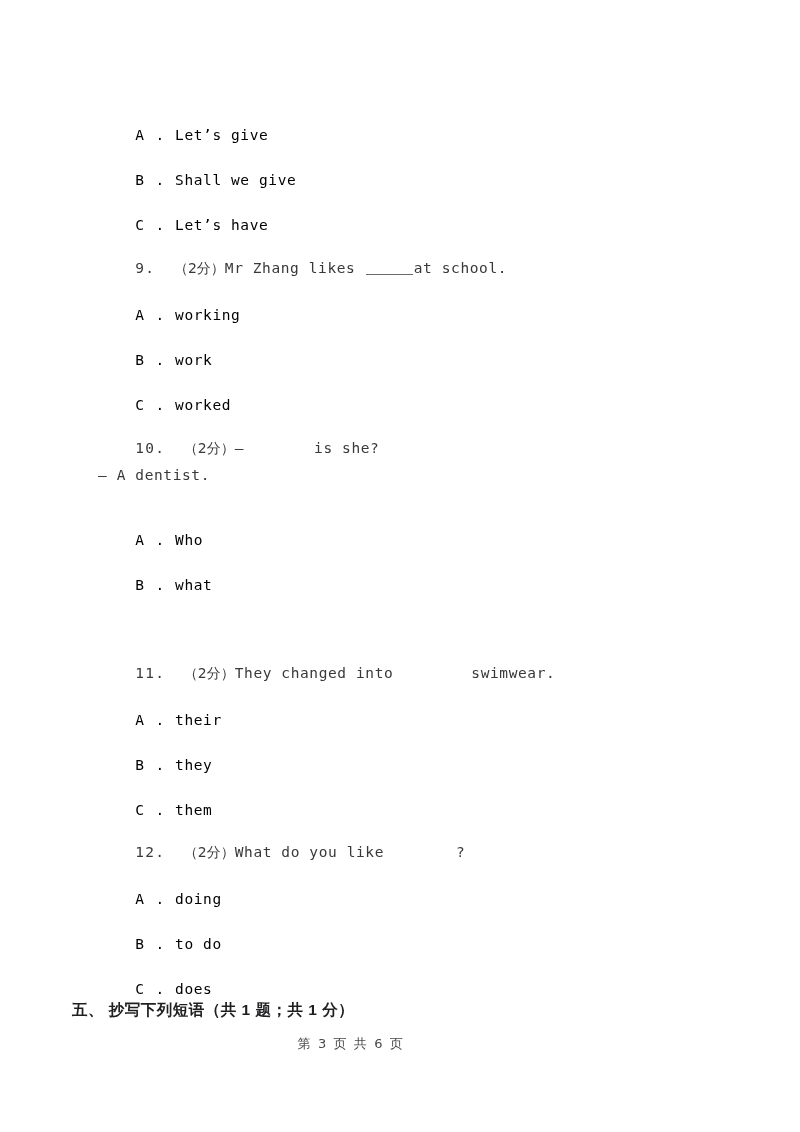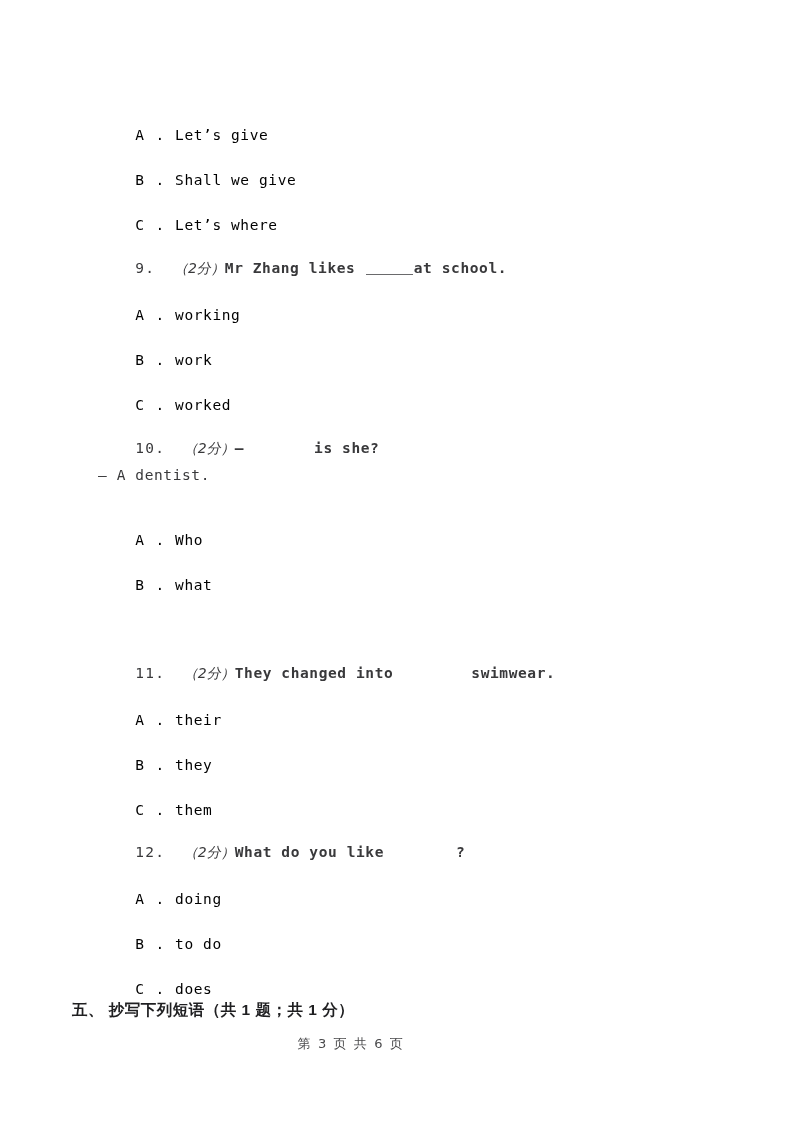--- a/index.html
+++ b/index.html
@@ -42,25 +42,23 @@
   }
 
   
   .question .qnum {
     letter-spacing: 1.2px;
   }
   .question .score {
     font-family: "DejaVu Sans", "Liberation Sans", sans-serif;
     letter-spacing: 0px;
     font-size: 14px;
-    font-style: italic;
   }
   .question .stem {
     letter-spacing: 0.6px;
-    font-weight: bold;
   }
 
   
   .blank-underline {
     display: inline-block;
     width: 47px;
     border-bottom: 1px solid #6a6a6c;
     vertical-align: -2px;
     margin: 0 1px;
   }
@@ -102,21 +100,21 @@
 
 <div class="page">
 
   <div class="line option" style="top:105px">
     <span class="mark">A .</span><span> </span><span>Let’s give</span>
   </div>
   <div class="line option" style="top:150px">
     <span class="mark">B .</span><span> </span><span>Shall we give</span>
   </div>
   <div class="line option" style="top:195px">
-    <span class="mark">C .</span><span> </span><span>Let’s where</span>
+    <span class="mark">C .</span><span> </span><span>Let’s have</span>
   </div>
 
   <div class="line question" style="top:238px">
     <span class="qnum">9.</span><span>  </span><span class="score">（2分）</span><span class="stem">Mr Zhang likes </span><span class="blank-underline"></span><span class="stem">at school.</span>
   </div>
   <div class="line option" style="top:285px">
     <span class="mark">A .</span><span> </span><span>working</span>
   </div>
   <div class="line option" style="top:330px">
     <span class="mark">B .</span><span> </span><span>work</span>

